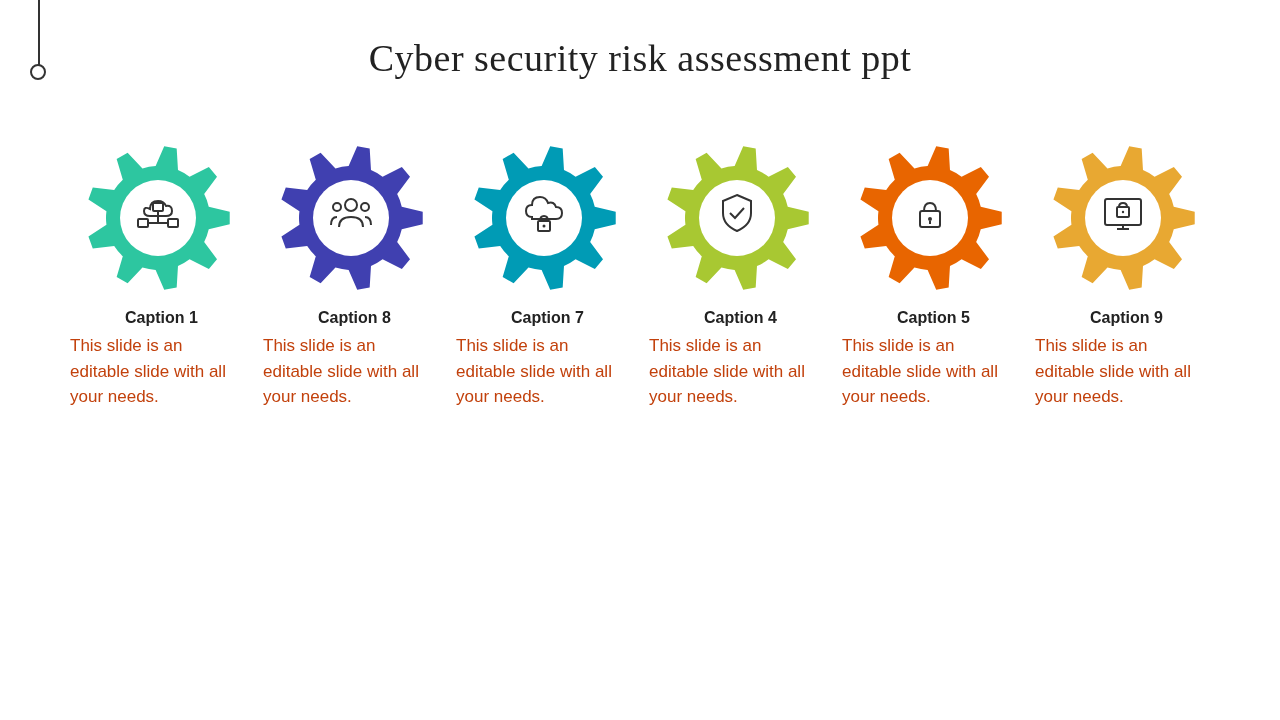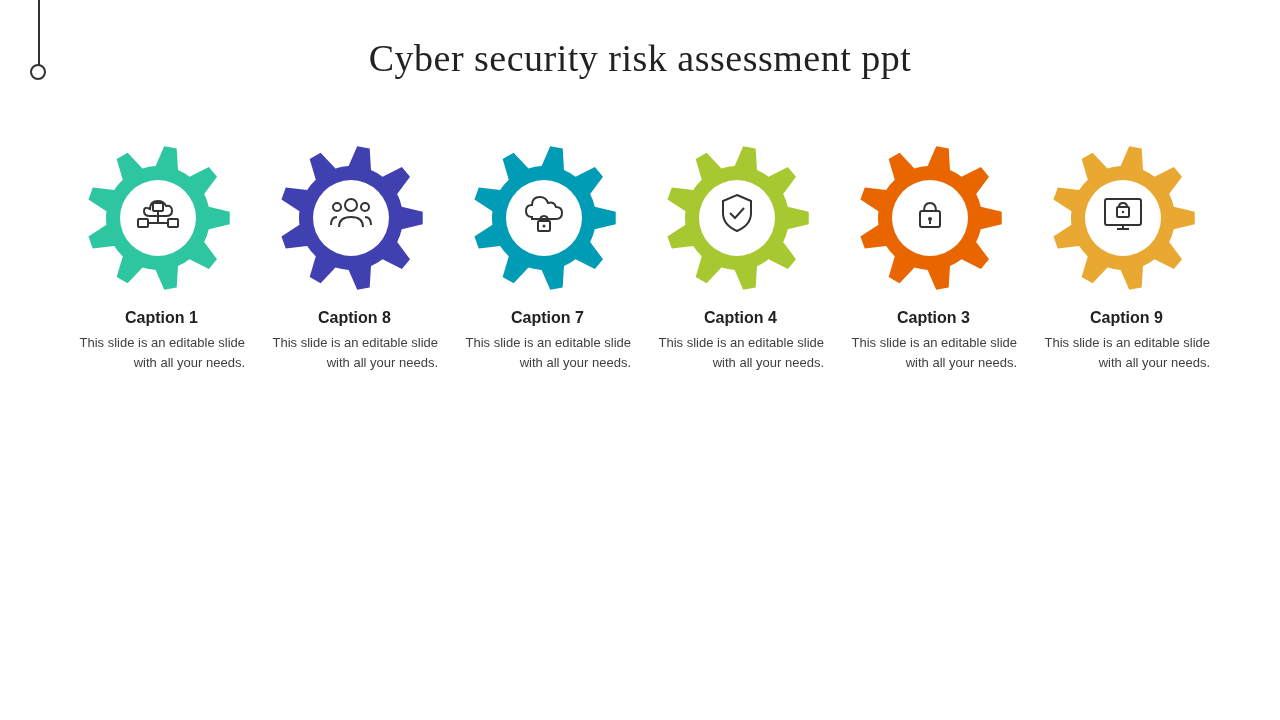--- a/index.html
+++ b/index.html
@@ -89,23 +89,23 @@
       font-size: 16px;
       font-weight: 700;
       color: #222;
       margin-top: 14px;
       text-align: center;
       font-family: Arial, sans-serif;
       margin-left: 8px;
     }
 
     .caption-text {
-      font-size: 13px;
-      color: #404040;
-      text-align: right;
+      font-size: 17px;
+      color: #c2410c;
+      text-align: left;
       margin-top: 6px;
       line-height: 1.5;
       font-family: Arial, sans-serif;
     }
 
     
     .icon-svg {
       width: 44px;
       height: 44px;
     }
@@ -204,21 +204,21 @@
   </svg>
       <div class="gear-icon-inner">
         <svg class="icon-svg" viewBox="0 0 44 44" xmlns="http://www.w3.org/2000/svg">
         <rect x="12" y="20" width="20" height="16" rx="2" stroke="#333" stroke-width="2" fill="none"></rect>
         <path d="M16 20 Q16 12 22 12 Q28 12 28 20" stroke="#333" stroke-width="2" fill="none"></path>
         <circle cx="22" cy="28" r="2" fill="#333"></circle>
         <line x1="22" y1="30" x2="22" y2="33" stroke="#333" stroke-width="2"></line>
       </svg>
       </div>
     </div>
-    <div class="caption-title">Caption 3</div>
+    <div class="caption-title">Caption 5</div>
     <div class="caption-text">This slide is an editable slide with all your needs.</div>
   </div>
       <div class="gear-item">
     <div class="gear-svg-wrapper">
       <svg width="154" height="154" viewBox="0 0 154 154" xmlns="http://www.w3.org/2000/svg">
     <path d="M 127.74666736519148 65.6520595997948 L 148.721395862174 70.67217449819226 L 148.721395862174 83.32782550180774 L 127.74666736519148 88.3479404002052 A 52 52 0 0 1 123.16851802662535 100.9263023308068 L 123.16851802662535 100.9263023308068 L 136.00922458177538 118.2542290469425 L 127.87432892413435 127.94902017231527 L 108.57988705719892 118.3123556996519 A 52 52 0 0 1 96.98760599747794 125.0051622900036 L 96.98760599747794 125.0051622900036 L 95.68598130508367 146.5329713349434 L 83.2225980773064 148.7306020689099 L 74.63652662379285 128.94626063154075 A 52 52 0 0 1 61.45427098461372 126.62187329575715 L 61.45427098461372 126.62187329575715 L 46.61935970419353 142.2764635624267 L 35.65924443363249 135.94863806061895 L 41.7990616501948 115.27393289555195 A 52 52 0 0 1 33.194955349581825 105.01995830073396 L 33.194955349581825 105.01995830073396 L 11.768177340918214 107.47637302196742 L 7.439689770781996 95.58395116262815 L 25.432506945323155 83.69280659035171 A 52 52 0 0 1 25.432506945323155 70.3071934096483 L 25.432506945323155 70.3071934096483 L 7.439689770781982 58.416048837371854 L 11.7681773409182 46.523626978032596 L 33.19495534958182 48.980041699266046 A 52 52 0 0 1 41.79906165019477 38.72606710444808 L 41.79906165019477 38.72606710444808 L 35.659244433632445 18.051361939381074 L 46.619359704193485 11.723536437573316 L 61.45427098461368 27.37812670424286 A 52 52 0 0 1 74.63652662379283 25.053739368459254 L 74.63652662379283 25.053739368459254 L 83.22259807730637 5.269397931090097 L 95.68598130508364 7.467028665056574 L 96.9876059974779 28.994837709996382 A 52 52 0 0 1 108.5798870571989 35.687644300348104 L 108.5798870571989 35.687644300348104 L 127.87432892413432 26.050979827684714 L 136.00922458177538 35.74577095305747 L 123.16851802662532 53.07369766919318 A 52 52 0 0 1 127.74666736519148 65.6520595997948 Z" fill="#E8A832"></path>
     <circle cx="77" cy="77" r="38" fill="white"></circle>
   </svg>
       <div class="gear-icon-inner">
         <svg class="icon-svg" viewBox="0 0 44 44" xmlns="http://www.w3.org/2000/svg">

